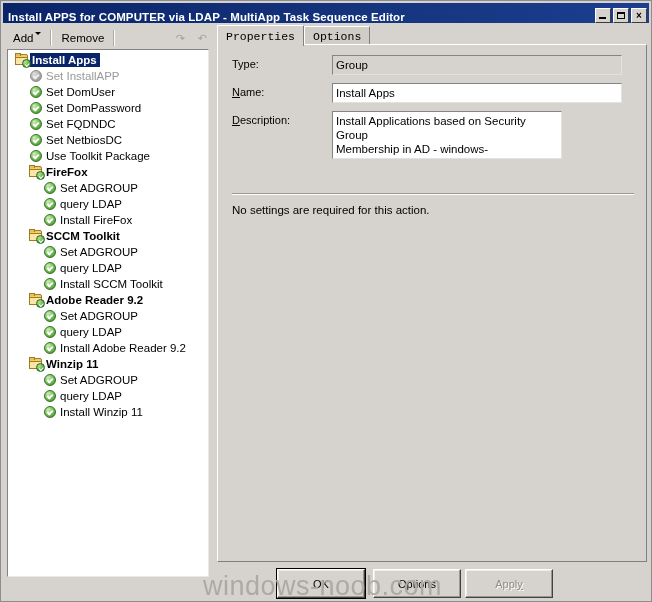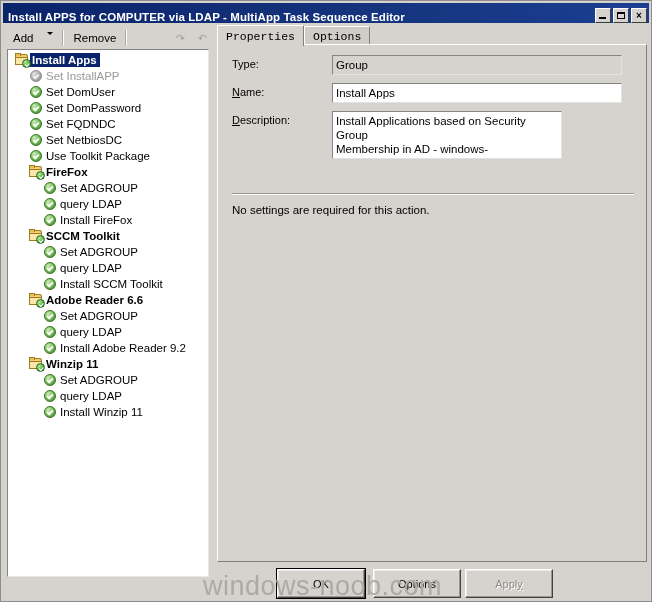--- a/index.html
+++ b/index.html
@@ -79,21 +79,21 @@
     display: flex;
     align-items: center;
     box-sizing: border-box;
   }
   .tb-item {
     padding: 2px 6px 3px 6px;
     font-size: 11.5px;
     color: #000;
     display: flex;
     align-items: flex-start;
-    gap: 12px;
+    gap: 0;
     cursor: default;
     white-space: nowrap;
   }
   .tb-caret {
     width: 0; height: 0;
     border-left: 3px solid transparent;
     border-right: 3px solid transparent;
     border-top: 3px solid #000;
     margin-left: 2px;
   }
@@ -504,21 +504,21 @@
         </span>
         <span class="lbl">Install SCCM Toolkit</span>
       </div>
       <div class="tree-row group" style="padding-left: 20px;">
         <span class="ico folder">
           <span class="fold-back"></span>
           <span class="fold-tab"></span>
           <span class="fold-front"></span>
           <span class="badge"></span>
         </span>
-        <span class="lbl">Adobe Reader 6.6</span>
+        <span class="lbl">Adobe Reader 9.2</span>
       </div>
       <div class="tree-row" style="padding-left: 34px;">
         <span class="ico check">
           <span class="disc"></span>
           <span class="tick"></span>
         </span>
         <span class="lbl">Set ADGROUP</span>
       </div>
       <div class="tree-row" style="padding-left: 34px;">
         <span class="ico check">

